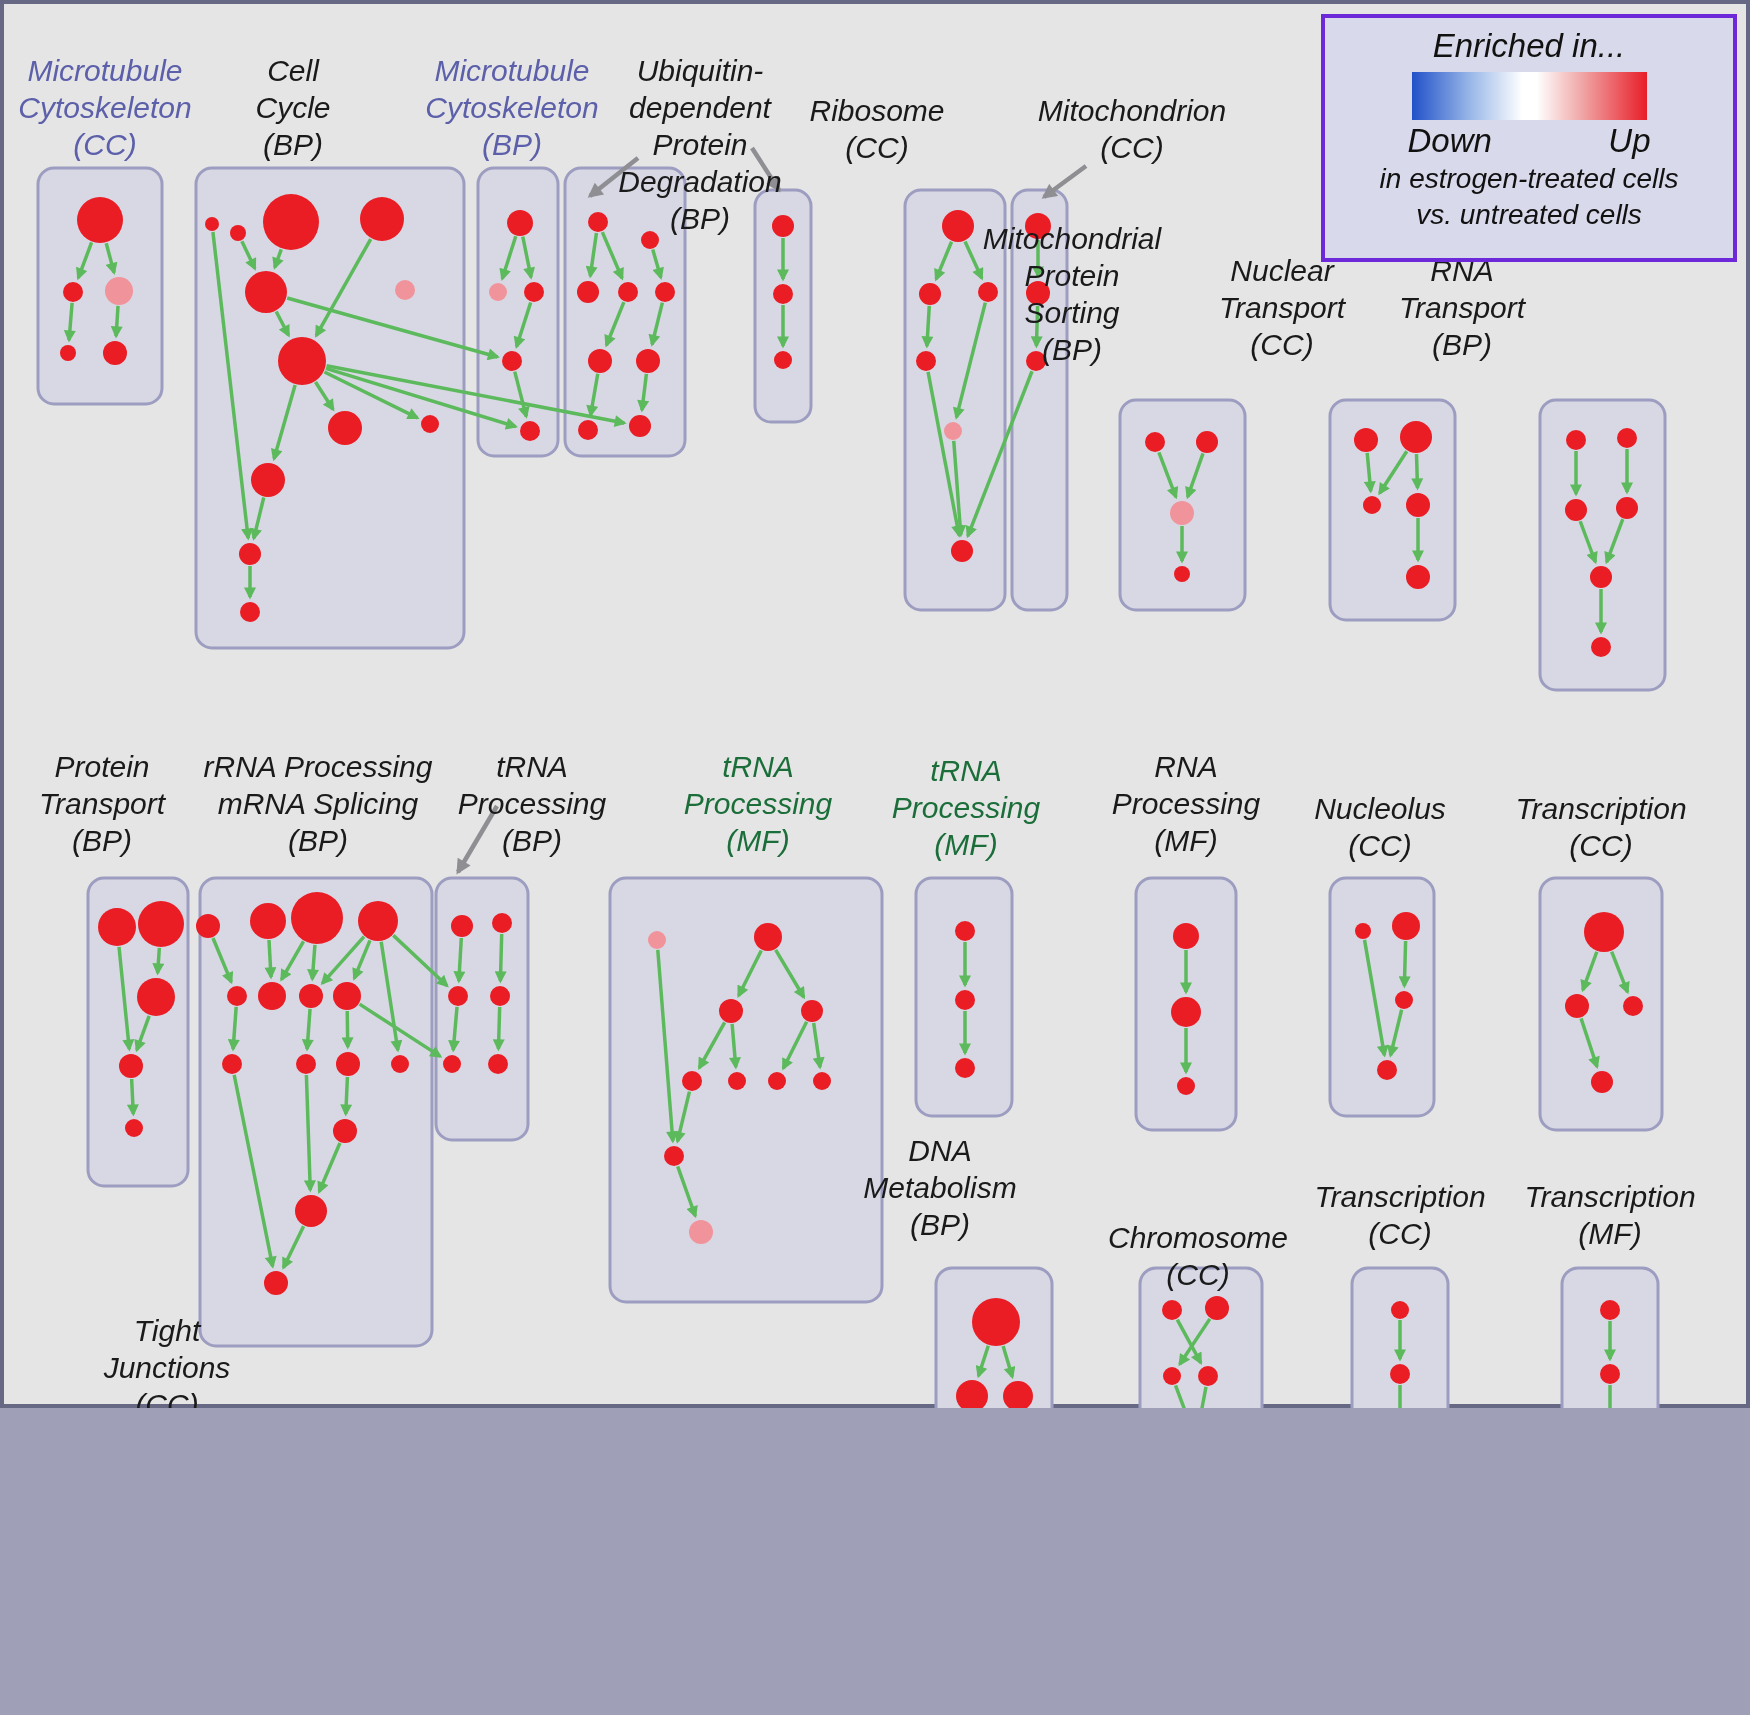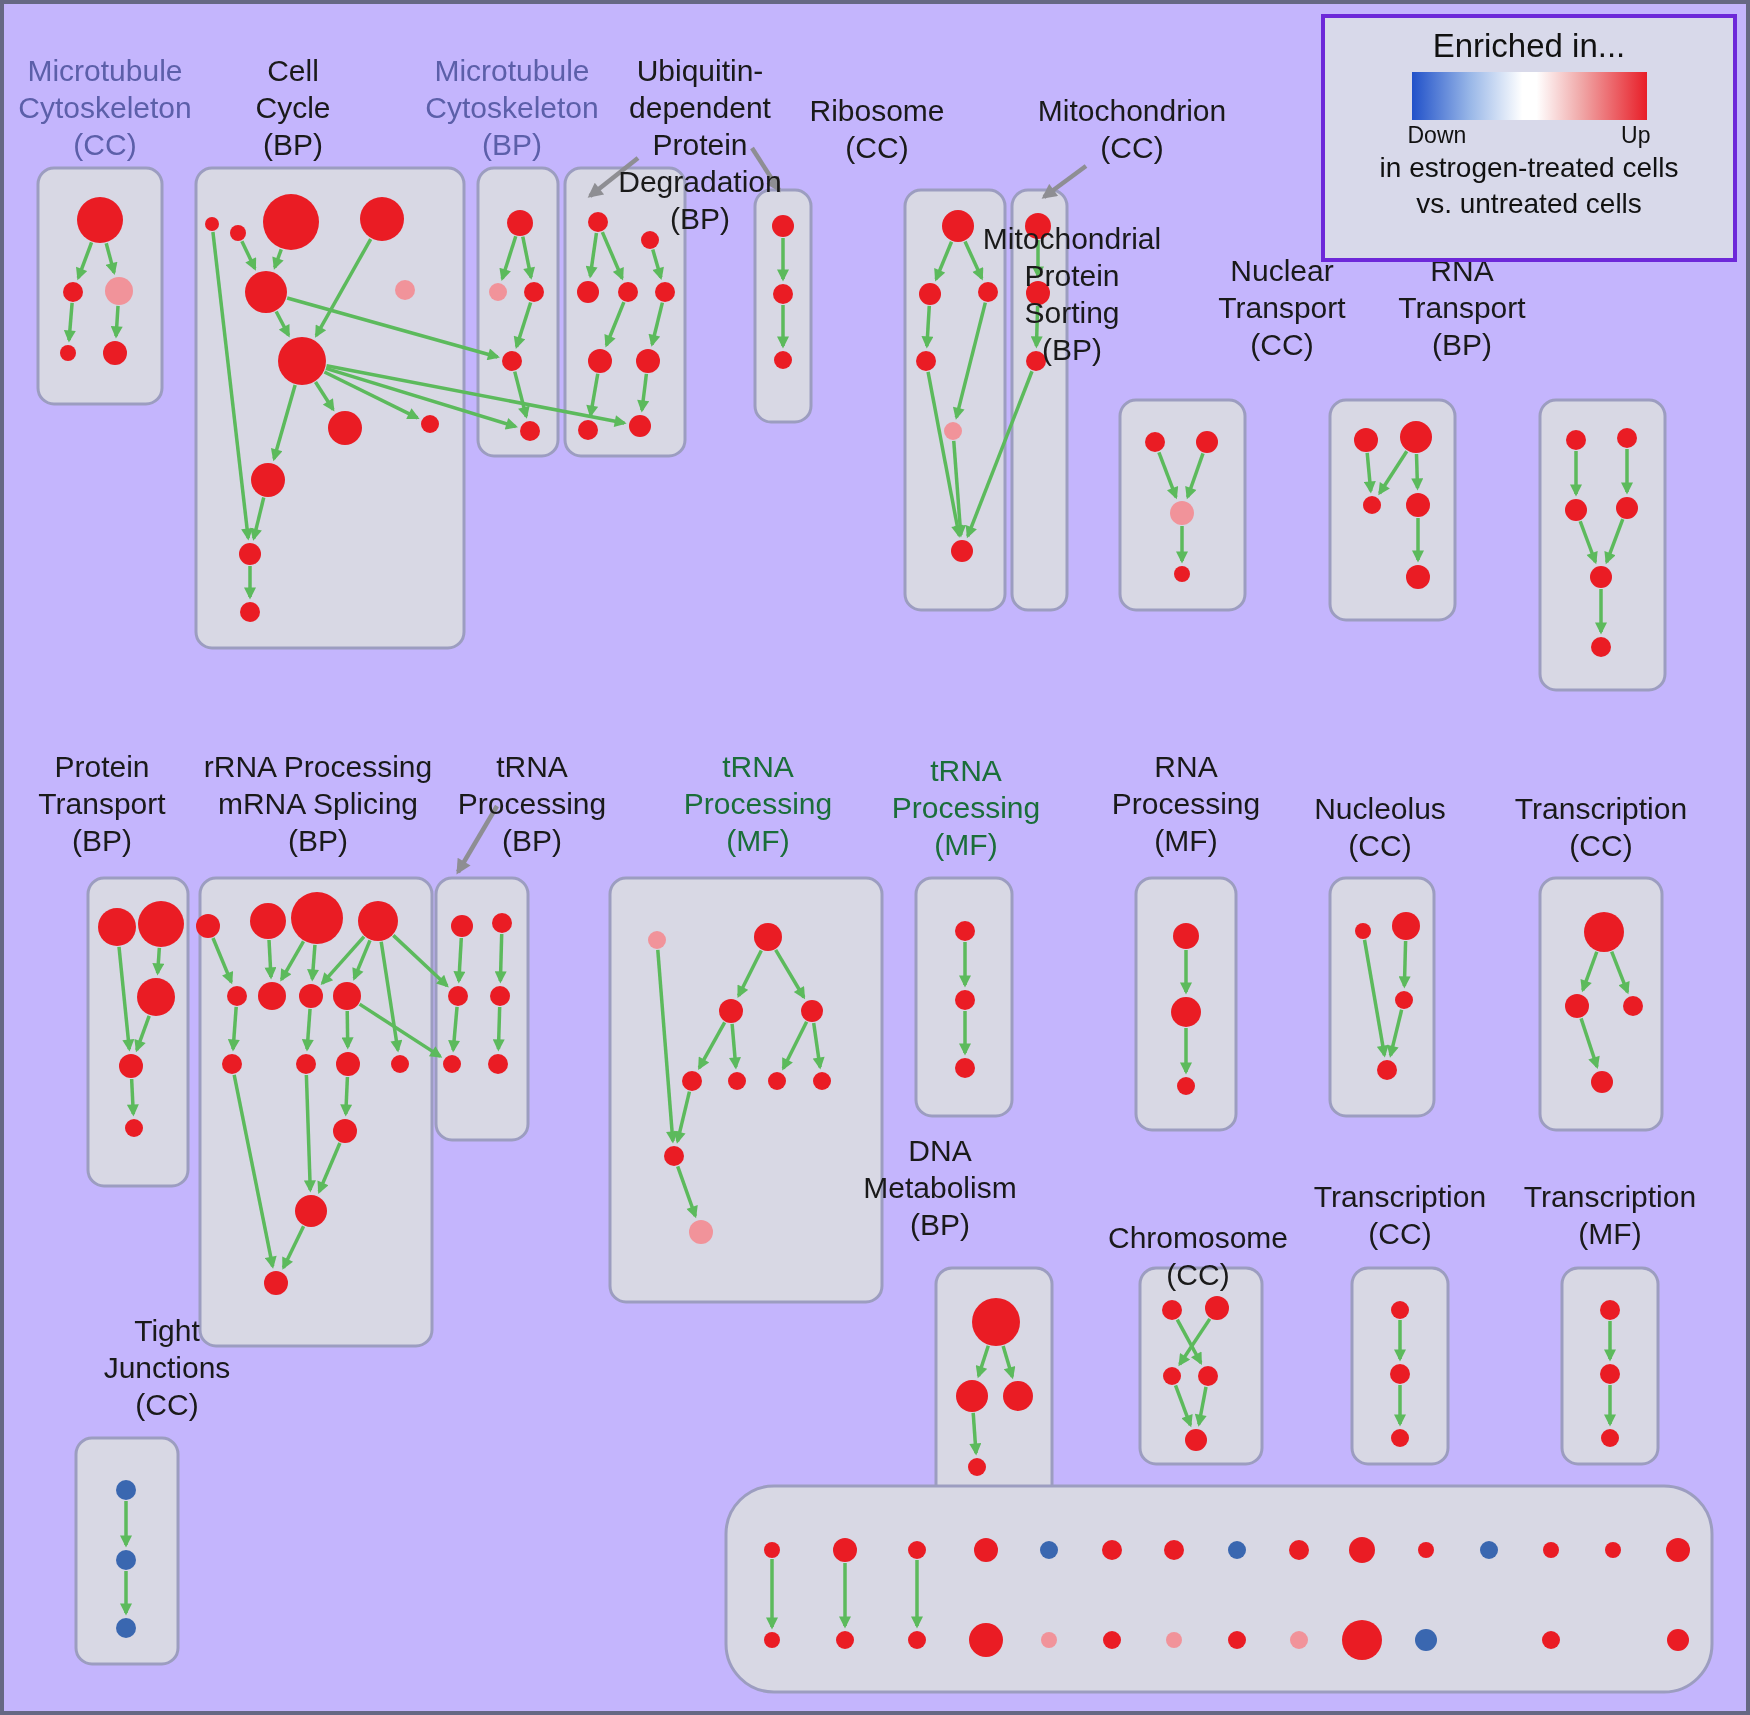--- a/index.html
+++ b/index.html
@@ -1,36 +1,37 @@
 <!DOCTYPE html>
 <html><head>
 <meta charset="utf-8">
 <style>
   html,body{margin:0;padding:0;background:#9fa0b8;}
   #stage{
-    position:relative;width:1750px;height:1715px;
-    background:#c4b5fd;
+    position:relative;width:1750px;height:1408px;
+    background:#e5e5e5;
     box-shadow:inset 0 0 0 4px #666884;
     font-family:"Liberation Sans",sans-serif;
     overflow:hidden;
+    font-style:italic;
   }
   #net,#labels{position:absolute;left:0;top:0;}
   #labels{width:1750px;height:1715px;pointer-events:none;}
   .cluster-label{
     position:absolute;transform:translateX(-50%);
     text-align:center;white-space:pre-line;
     font-size:30px;line-height:37px;color:#1a1a1a;
   }
   .legend{
     position:absolute;left:1321px;top:14px;width:416px;height:248px;
     background:#d8d9ea;border:4px solid #6d28d9;box-sizing:border-box;
   }
   .legend-title{font-size:33px;text-align:center;margin-top:9px;color:#111;}
   .legend-grad{width:235px;height:48px;margin:7px auto 0;}
-  .legend-row{width:243px;margin:2px auto 0;display:flex;justify-content:space-between;font-size:23px;color:#111;}
+  .legend-row{width:243px;margin:2px auto 0;display:flex;justify-content:space-between;font-size:33px;color:#111;}
   .legend-sub{text-align:center;font-size:28px;line-height:34px;color:#111;margin-top:2px;}
   .note{
     position:absolute;left:246px;top:1390px;
     font-size:31px;line-height:41px;color:#141414;white-space:pre-line;
   }
 </style>
 </head>
 <body>
 
 <div id="stage">

